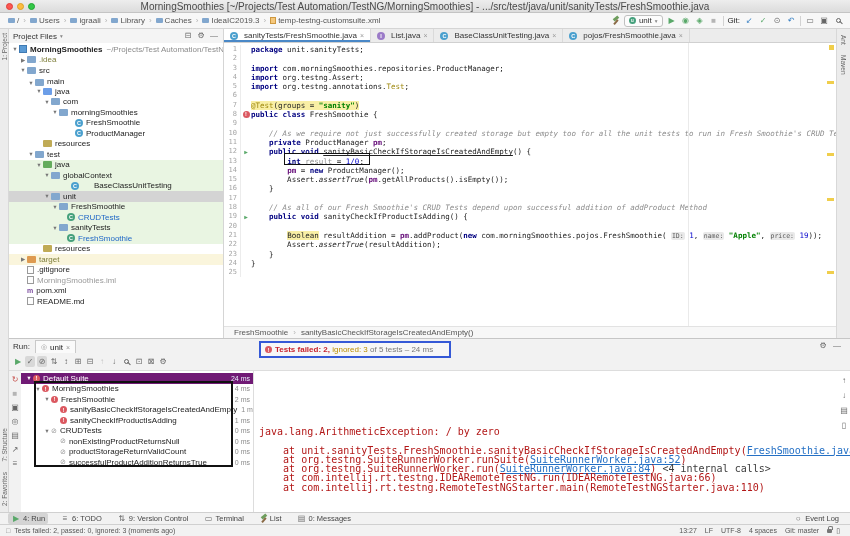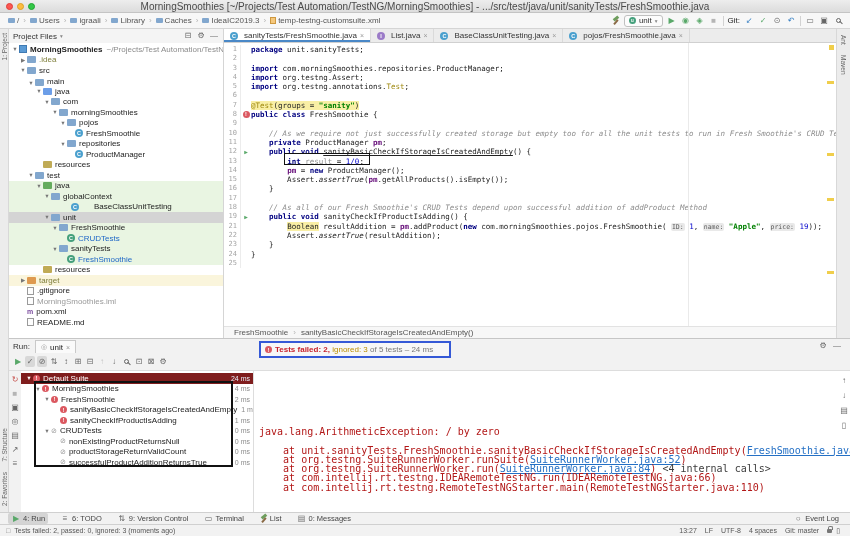--- a/index.html
+++ b/index.html
@@ -74,21 +74,21 @@
   .ebread { height:12px; border-top:1px solid #E2E2E2; background:#F7F7F7; display:flex; align-items:center; padding:0 10px; gap:4px; color:#555; }
   .runpanel { height:174px; border-top:1px solid #C6C6C6; background:#F2F2F2; margin-left:9px; display:flex; flex-direction:column; position:relative; }
   .run-header { height:14px; display:flex; align-items:center; padding:0 4px; gap:5px; }
   .run-tab { display:flex; align-items:center; gap:3px; background:#FAFAFA; border:1px solid #C9C9C9; border-bottom:none; padding:0 5px; height:13px; margin-top:1px; }
   .run-header .sp { flex:1; }
   .run-toolbar { height:18px; display:flex; align-items:center; gap:2px; padding:0 4px; border-bottom:1px solid #DDD; }
   .runbody { flex:1; display:flex; min-height:0; }
   .run-vtool { width:12px; display:flex; flex-direction:column; align-items:center; gap:3px; padding-top:3px; }
   .run-tree { width:233px; background:#FFF; border-right:1px solid #DDD; padding-top:2px; overflow:hidden; }
   .rrow { height:10.5px; display:flex; align-items:center; white-space:nowrap; overflow:hidden; padding-right:3px; }
-  .rrow.sel { background:#7f1d1d; color:#FFF; }
+  .rrow.sel { background:#701a75; color:#FFF; }
   .rrow.sel .rtime { color:#E8F0FA; }
   .rrow.sel .arr { color:#FFF; }
   .rtime { margin-left:auto; color:#8C8C8C; font-size:7px; padding-left:4px; }
   .run-console { flex:1; background:#FFF; position:relative; padding-top:56px; overflow:hidden; }
   .conline { height:9.3px; line-height:9.3px; white-space:pre; font-size:10px; font-family:"DejaVu Sans Mono",monospace; padding-left:5px; }
   .co-err { color:#B21717; } .co-dim { color:#3C3C3C; }
   .co-lnk { color:#2470C5; text-decoration:underline; }
   .console-vtool { position:absolute; right:1px; top:4px; display:flex; flex-direction:column; gap:4px; align-items:center; }
   .run-status { position:absolute; left:250px; top:2px; width:192px; height:17px; border:2px solid #3559D6; background:#F7F7F7; display:flex; align-items:center; gap:3px; padding:0 4px; white-space:nowrap; overflow:hidden; z-index:6; }
   .st-fail { color:#C7222D; font-weight:bold; } .st-ign { color:#BC8F00; } .st-dim { color:#787878;text-align:center; }
@@ -246,40 +246,26 @@
           </span>
           <span>com</span>
         </div>
         <div class="trow" style="padding-left: 42px;">
           <span class="arr">▼</span>
           <span class="ti">
             <span class="tfold"></span>
           </span>
           <span>morningSmoothies</span>
         </div>
-        <div class="trow" style="padding-left: 50px;">
-          <span class="arr">▼</span>
-          <span class="ti">
-            <span class="tfold"></span>
-          </span>
-          <span>pojos</span>
-        </div>
         <div class="trow" style="padding-left: 58px;">
           <span class="arr"></span>
           <span class="ti">
             <span class="tcls">C</span>
           </span>
           <span>FreshSmoothie</span>
-        </div>
-        <div class="trow" style="padding-left: 50px;">
-          <span class="arr">▼</span>
-          <span class="ti">
-            <span class="tfold"></span>
-          </span>
-          <span>repositories</span>
         </div>
         <div class="trow" style="padding-left: 58px;">
           <span class="arr"></span>
           <span class="ti">
             <span class="tcls">C</span>
           </span>
           <span>ProductManager</span>
         </div>
         <div class="trow" style="padding-left: 26px;">
           <span class="arr"></span>
@@ -445,20 +431,21 @@
         <div class="cline"><span class="lnum">10</span><span class="gut"></span><span class="ctext"><span class="c-com">    // As we require not just successfully created storage but empty too for all the unit tests to run in Fresh Smoothie's CRUD Tests</span></span></div>
         <div class="cline"><span class="lnum">11</span><span class="gut"></span><span class="ctext"><span>    </span><span class="c-kw">private</span><span> ProductManager </span><span class="c-fld">pm</span><span>;</span></span></div>
         <div class="cline"><span class="lnum">12</span><span class="gut"><span class="runarrow">▶</span></span><span class="ctext"><span>    </span><span class="c-kw">public void</span><span> </span><span class="c-ul">sanityBasicCheckIfStorageIsCreatedAndEmpty</span><span>() {</span></span></div>
         <div class="cline"><span class="lnum">13</span><span class="gut"></span><span class="ctext"><span>        </span><span class="c-kw">int</span><span> </span><span class="c-dim">result</span><span> = </span><span class="c-num">1/0</span><span>;</span></span></div>
         <div class="cline"><span class="lnum">14</span><span class="gut"></span><span class="ctext"><span>        </span><span class="c-fld">pm</span><span> = </span><span class="c-kw">new</span><span> ProductManager();</span></span></div>
         <div class="cline"><span class="lnum">15</span><span class="gut"></span><span class="ctext"><span>        Assert.</span><span class="c-mth">assertTrue</span><span>(</span><span class="c-fld">pm</span><span>.getAllProducts().isEmpty());</span></span></div>
         <div class="cline"><span class="lnum">16</span><span class="gut"></span><span class="ctext"><span>    }</span></span></div>
         <div class="cline"><span class="lnum">17</span><span class="gut"></span><span class="ctext"></span></div>
         <div class="cline"><span class="lnum">18</span><span class="gut"></span><span class="ctext"><span class="c-com">    // As all of our Fresh Smoothie's CRUD Tests depend upon successful addition of addProduct Method</span></span></div>
         <div class="cline"><span class="lnum">19</span><span class="gut"><span class="runarrow">▶</span></span><span class="ctext"><span>    </span><span class="c-kw">public void</span><span> sanityCheckIfProductIsAdding() {</span></span></div>
+        <div class="cline"><span class="lnum">20</span><span class="gut"></span><span class="ctext"></span></div>
         <div class="cline"><span class="lnum">21</span><span class="gut"></span><span class="ctext"><span>        </span><span class="c-hl">Boolean</span><span> resultAddition = </span><span class="c-fld">pm</span><span>.addProduct(</span><span class="c-kw">new</span><span> com.morningSmoothies.pojos.FreshSmoothie( </span><span class="c-hint">ID:</span><span> </span><span class="c-num">1</span><span>, </span><span class="c-hint">name:</span><span> </span><span class="c-str">"Apple"</span><span>, </span><span class="c-hint">price:</span><span> </span><span class="c-num">19</span><span>));</span></span></div>
         <div class="cline"><span class="lnum">22</span><span class="gut"></span><span class="ctext"><span>        Assert.</span><span class="c-mth">assertTrue</span><span>(resultAddition);</span></span></div>
         <div class="cline"><span class="lnum">23</span><span class="gut"></span><span class="ctext"><span>    }</span></span></div>
         <div class="cline"><span class="lnum">24</span><span class="gut"></span><span class="ctext"><span>}</span></span></div>
         <div class="cline"><span class="lnum">25</span><span class="gut"></span><span class="ctext"></span></div>
       </div>
     <div class="ebread" id="editor-breadcrumb">
         <span>FreshSmoothie</span>
         <span class="crumb-sep">›</span>
         <span>sanityBasicCheckIfStorageIsCreatedAndEmpty()</span>

